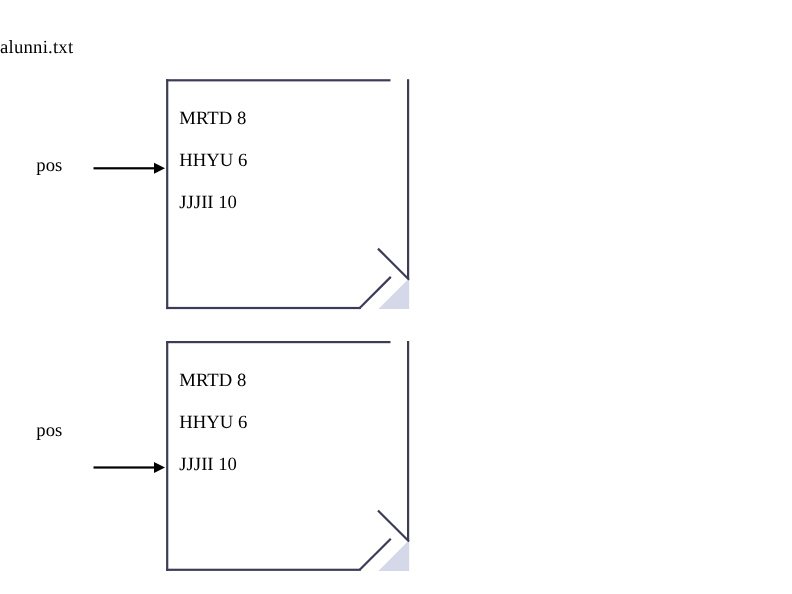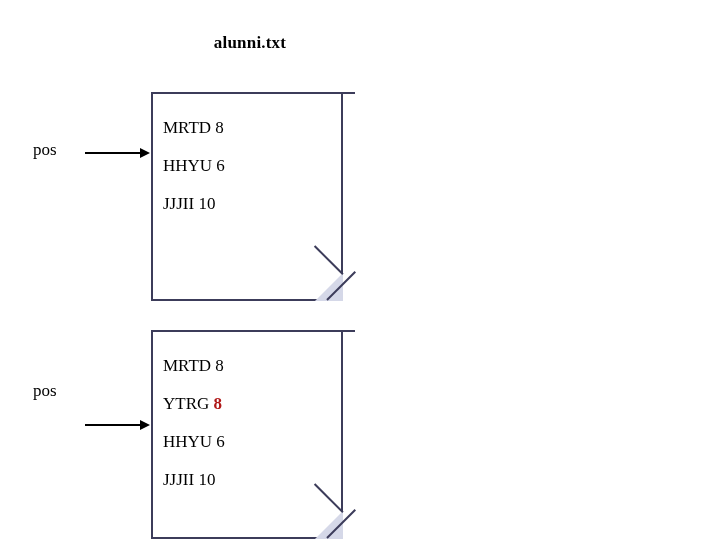--- a/index.html
+++ b/index.html
@@ -22,34 +22,33 @@
     width: 720px;
     height: 540px;
   }
 
   
   .doc-title {
     position: absolute;
     left: 0;
     top: 33px;
     width: 500px;
-    text-align: center;
+    text-align: left;
     font-size: 17px;
-    font-weight: bold;
+    font-weight: normal;
     letter-spacing: 0.2px;
     white-space: nowrap;
   }
 
   
   .file-card {
     position: absolute;
-    width: 192px;
+    width: 221px;
     height: 209px;
     background: #ffffff;
-    margin-top: 20px;
   }
   .file-card .edge {
     position: absolute;
     background: #3c3c5a;
   }
   .edge-top    { left: 0;   top: 0;    width: 204px; height: 2px; }
   .edge-left   { left: 0;   top: 0;    width: 2px;   height: 209px; }
   .edge-right  { right: 0;  top: 0;    width: 2px;   height: 181px; }
   .edge-bottom { left: 0;   bottom: 0; width: 177px; height: 2px; }
 
@@ -188,24 +187,20 @@
     <div class="fold-fill"></div>
     <div class="fold-stroke-a"></div>
     <div class="fold-stroke-b"></div>
 
     <div class="card-lines">
       <div class="card-line">
         <span>MRTD</span>
         <span>8</span>
       </div>
       <div class="card-line">
-        <span>YTRG</span>
-        <span class="num-red">8</span>
-      </div>
-      <div class="card-line">
         <span>HHYU</span>
         <span>6</span>
       </div>
       <div class="card-line">
         <span>JJJII</span>
         <span>10</span>
       </div>
     </div>
   </div>
 

